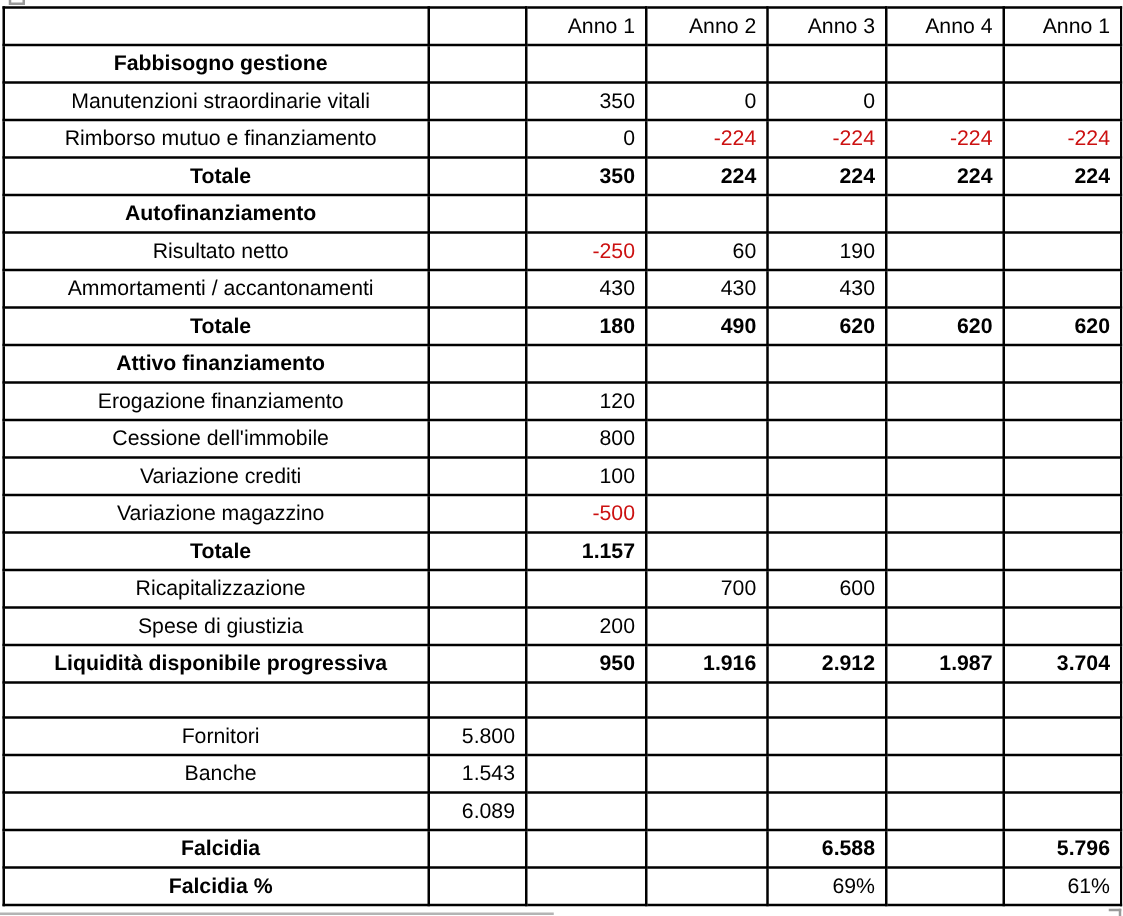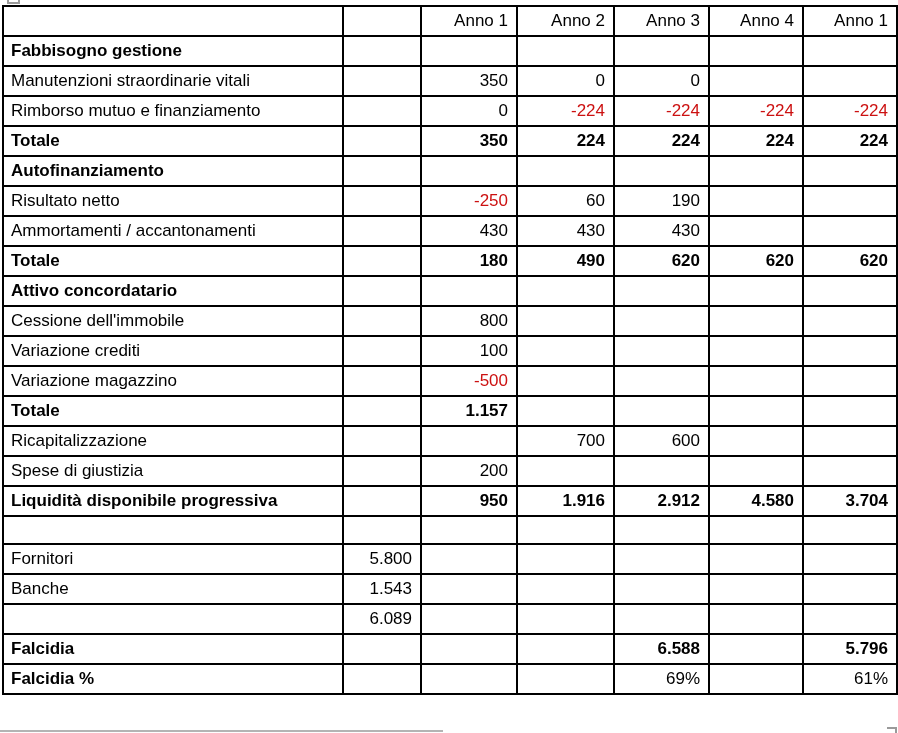--- a/index.html
+++ b/index.html
@@ -23,21 +23,21 @@
   table.sheet td {
     border: 2px solid #000000;
     font-size: 17px;
     line-height: 28px;
     height: 28px;
     color: #000000;
     white-space: nowrap;
     overflow: hidden;
     background: #ffffff;
   }
-  td.c-label { text-align: left; padding-left: 7px; }
+  td.c-label { text-align: center; padding-left: 7px; }
   td.c-num   { text-align: right; padding-right: 8px; }
   td.bold    { font-weight: bold; }
   .artifact-handle {
     position: absolute;
     left: 7px;
     top: -6px;
     width: 13px;
     height: 10px;
     border: 2px solid #9a9a9a;
     background: transparent;
@@ -153,23 +153,32 @@
         <tr>
           <td class="c-label bold">Totale</td>
           <td class="c-num"></td>
           <td class="c-num bold">180</td>
           <td class="c-num bold">490</td>
           <td class="c-num bold">620</td>
           <td class="c-num bold">620</td>
           <td class="c-num bold">620</td>
         </tr>
         <tr>
-          <td class="c-label bold">Attivo concordatario</td>
-          <td class="c-num"></td>
-          <td class="c-num"></td>
+          <td class="c-label bold">Attivo finanziamento</td>
+          <td class="c-num"></td>
+          <td class="c-num"></td>
+          <td class="c-num"></td>
+          <td class="c-num"></td>
+          <td class="c-num"></td>
+          <td class="c-num"></td>
+        </tr>
+        <tr>
+          <td class="c-label">Erogazione finanziamento</td>
+          <td class="c-num"></td>
+          <td class="c-num">120</td>
           <td class="c-num"></td>
           <td class="c-num"></td>
           <td class="c-num"></td>
           <td class="c-num"></td>
         </tr>
         <tr>
           <td class="c-label">Cessione dell'immobile</td>
           <td class="c-num"></td>
           <td class="c-num">800</td>
           <td class="c-num"></td>
@@ -221,21 +230,21 @@
           <td class="c-num"></td>
           <td class="c-num"></td>
           <td class="c-num"></td>
         </tr>
         <tr>
           <td class="c-label bold">Liquidità disponibile progressiva</td>
           <td class="c-num"></td>
           <td class="c-num bold">950</td>
           <td class="c-num bold">1.916</td>
           <td class="c-num bold">2.912</td>
-          <td class="c-num bold">4.580</td>
+          <td class="c-num bold">1.987</td>
           <td class="c-num bold">3.704</td>
         </tr>
         <tr>
           <td class="c-label"></td>
           <td class="c-num"></td>
           <td class="c-num"></td>
           <td class="c-num"></td>
           <td class="c-num"></td>
           <td class="c-num"></td>
           <td class="c-num"></td>

